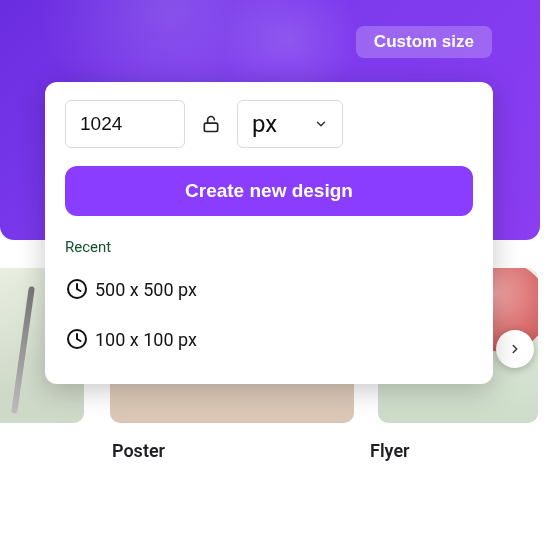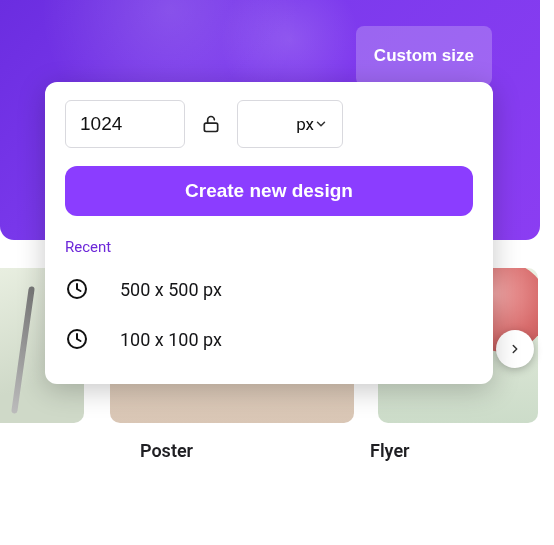--- a/index.html
+++ b/index.html
@@ -18,53 +18,53 @@
     position: absolute;
     background: radial-gradient(circle, rgba(255,255,255,0.14) 0%, rgba(255,255,255,0) 70%);
     transform: rotate(45deg);
   }
   .sp1 { width: 260px; height: 260px; top: -120px; left: 40px; }
   .sp2 { width: 140px; height: 140px; top: -30px; left: 220px; }
   .custom-size-btn {
     position: absolute; right: 48px; top: 26px;
     background: rgba(255,255,255,0.22);
     color: #fff; font-weight: 600; font-size: 17px;
-    padding: 20px 18px; border-radius: 8px; border: none; cursor: pointer;
+    padding: 6px 18px; border-radius: 8px; border: none; cursor: pointer;
   }
   .panel {
     position: absolute; top: 82px; left: 45px; width: 448px;
     background: #fff; border-radius: 12px;
     box-shadow: 0 6px 28px rgba(0,0,0,0.22);
     padding: 18px 20px 20px 20px;
     z-index: 10;
   }
   .dims-row { display: flex; align-items: center; gap: 12px; }
   .dim-input {
     width: 120px; height: 48px; border: 1px solid #d9d9de; border-radius: 6px;
     font-size: 19px; padding: 0 14px; color: #111; background: #fff;
   }
   .dim-input.focused { border: 1.5px solid #8b3dff; }
   .lock-btn {
     width: 28px; height: 28px; display: flex; align-items: center; justify-content: center;
     background: none; border: none; cursor: pointer; color: #333;
   }
   .unit-select {
     width: 106px; height: 48px; border: 1px solid #d9d9de; border-radius: 6px;
-    display: flex; align-items: center; justify-content: flex-end;
-    padding: 0 14px; cursor: pointer; font-size: 17px; color: #111; background:#fff;
+    display: flex; align-items: center; justify-content: space-between;
+    padding: 0 14px; cursor: pointer; font-size: 24px; color: #111; background:#fff;
   }
   .chev { width: 14px; height: 14px; }
   .create-btn {
     margin-top: 18px; width: 100%; height: 50px; border: none; border-radius: 12px;
     background: #8b3dff; color: #fff; font-size: 19px; font-weight: 600; cursor: pointer;
   }
-  .recent-label { margin-top: 22px; color: #6d28d9; font-size: 15px; }
+  .recent-label { margin-top: 22px; color: #14532d; font-size: 15px; }
   .recent-list { margin-top: 8px; }
   .recent-item {
-    display: flex; align-items: center; gap: 31px; height: 50px;
+    display: flex; align-items: center; gap: 6px; height: 50px;
     cursor: pointer; font-size: 18px; color: #141416;
   }
   .recent-item .ico { width: 24px; height: 24px; flex: 0 0 24px; }
   
   .carousel { position: absolute; top: 268px; left: 0; right: 0; height: 230px; }
   .card {
     position: absolute; top: 0; border-radius: 10px; overflow: hidden;
   }
   .card.poster-tile {
     left: -10px; width: 94px; height: 155px;
@@ -83,21 +83,21 @@
     position:absolute; top:-6px; right:-10px; width:90px;height:90px;border-radius:50%;
     background: radial-gradient(circle at 40% 35%, #f2a6a6, #d76b6b 60%, #b95050);
   }
   .next-btn {
     position: absolute; right: 20px; top: 62px; width: 38px; height: 38px;
     border-radius: 50%; background: #fff; box-shadow: 0 2px 8px rgba(0,0,0,0.25);
     display:flex;align-items:center;justify-content:center; cursor:pointer; border:none;
     z-index: 2;
   }
   .caption { position:absolute; top: 172px; font-size: 18px; font-weight: 600; color:#1f1f23;}
-  .cap-poster { left: 112px; margin-left: 28px; }
+  .cap-poster { left: 112px; }
   .cap-flyer { left: 370px; }
   .poster-pen{
     position:absolute; left:30px; top:18px; width:6px; height:128px;
     background:linear-gradient(#777,#bbb); transform:rotate(8deg); border-radius:3px;
   }
 </style>
 </head>
 <body>
 
 <div class="hero">

